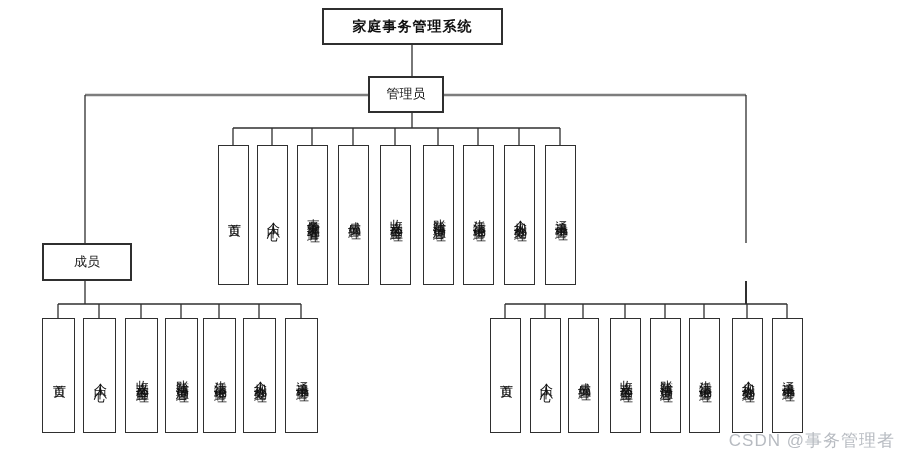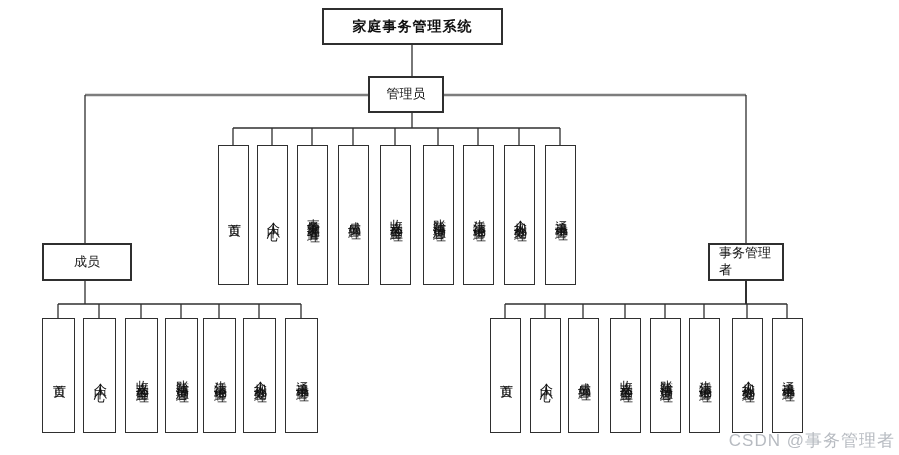--- a/index.html
+++ b/index.html
@@ -6,21 +6,21 @@
   #canvas {
     position:relative; width:899px; height:455px; background:#ffffff;
     font-family:"Liberation Sans","DejaVu Sans",sans-serif; color:#111111;
     overflow:hidden;
   }
   #wires { position:absolute; left:0; top:0; z-index:1; }
   .node {
     position:absolute; z-index:2; background:#ffffff;
     border:1px solid #2f2f2f; box-sizing:border-box;
     display:flex; align-items:center; justify-content:center;
-    font-size:13px; line-height:1.3; text-align:left;
+    font-size:13px; line-height:1.3; text-align:right;
   }
   .main { border-width:2px; }
   .vbox {
     writing-mode:vertical-rl; text-orientation:upright;
     letter-spacing:2px; font-size:13px;
   }
   .root-title { font-weight:bold; font-size:14px; letter-spacing:1px; }
   .wrapbox { padding:0 9px; }
   #watermark {
     position:absolute; right:4px; top:429px; z-index:3;
@@ -71,21 +71,20 @@
     <line x1="665" y1="304" x2="665" y2="318" stroke="#2f2f2f" stroke-width="1.3"></line>
     <line x1="704" y1="304" x2="704" y2="318" stroke="#2f2f2f" stroke-width="1.3"></line>
     <line x1="747" y1="304" x2="747" y2="318" stroke="#2f2f2f" stroke-width="1.3"></line>
     <line x1="787" y1="304" x2="787" y2="318" stroke="#2f2f2f" stroke-width="1.3"></line>
   </svg>
 
   <div class="node main root-title" style="left:322px;top:8px;width:181px;height:37px;">家庭事务管理系统</div>
 
   <div class="node main" style="left:368px;top:76px;width:76px;height:37px;">管理员</div>
   <div class="node main" style="left:42px;top:243px;width:90px;height:38px;">成员</div>
-  <div class="node main wrapbox" style="left:708px;top:243px;width:76px;height:38px;">事务管理者</div>
 
   <div class="node vbox" style="left:218px;top:145px;width:31px;height:140px;">首页</div>
   <div class="node vbox" style="left:257px;top:145px;width:31px;height:140px;">个人中心</div>
   <div class="node vbox" style="left:297px;top:145px;width:31px;height:140px;">事务管理者管理</div>
   <div class="node vbox" style="left:338px;top:145px;width:31px;height:140px;">成员管理</div>
   <div class="node vbox" style="left:380px;top:145px;width:31px;height:140px;">收支类型管理</div>
   <div class="node vbox" style="left:423px;top:145px;width:31px;height:140px;">账簿信息管理</div>
   <div class="node vbox" style="left:463px;top:145px;width:31px;height:140px;">生活记录管理</div>
   <div class="node vbox" style="left:504px;top:145px;width:31px;height:140px;">个人规划管理</div>
   <div class="node vbox" style="left:545px;top:145px;width:31px;height:140px;">通讯录管理</div>

